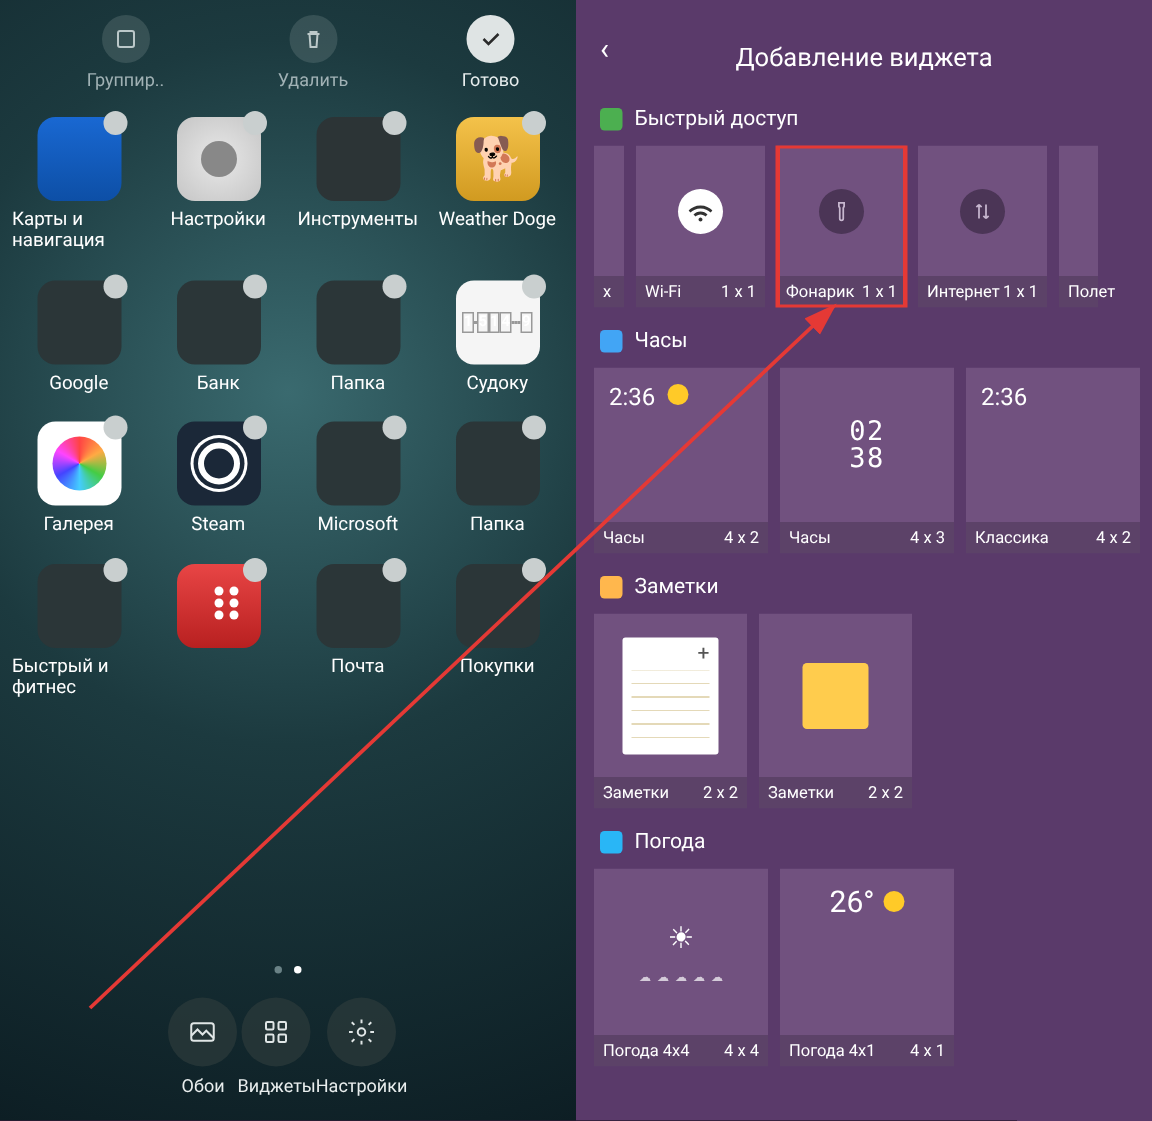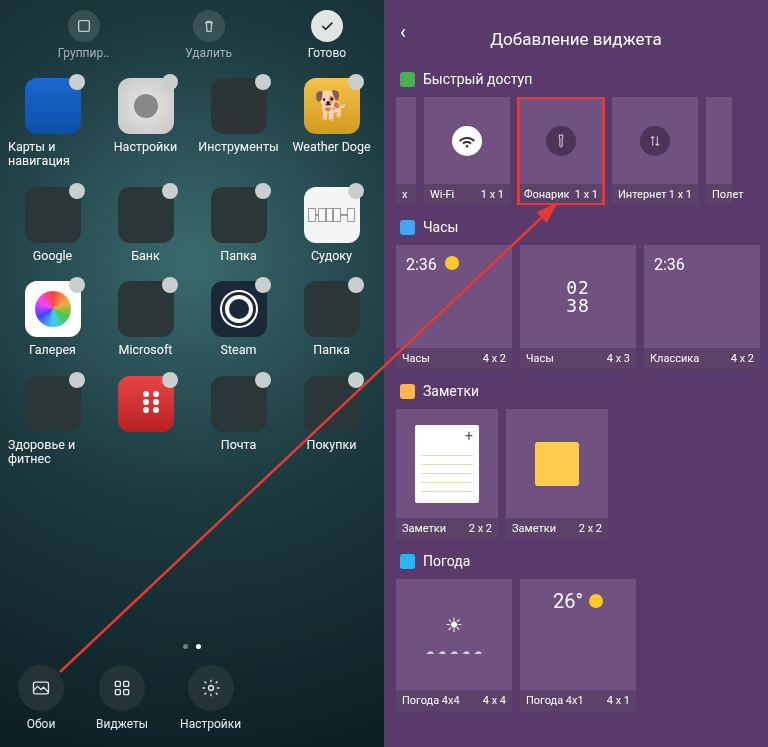--- a/index.html
+++ b/index.html
@@ -96,23 +96,22 @@
   .ico-guitar::before{content:'';width:6px;height:6px;border-radius:50%;background:#fff;box-shadow:0 8px 0 #fff,0 16px 0 #fff,10px 0 0 #fff,10px 8px 0 #fff,10px 16px 0 #fff;margin-top:-20px;}
   .spacer { flex: 1; }
   .pager {
     display: flex; justify-content: center; gap: 8px;
     margin: 6px 0 10px;
   }
   .pager span{width:5px;height:5px;border-radius:50%;background:#6a8286;}
   .pager span.active{background:#fff;}
   .bottom-bar {
     display: flex;
-    justify-content: flex-start;
+    justify-content: center;
     padding: 6px 18px 16px;
-    gap: 32px;
   }
   .bb {
     display:flex;flex-direction:column;align-items:center;gap:6px;
     font-size:12px;color:#e9eeee;
   }
   .bb .c {
     width:46px;height:46px;border-radius:50%;
     background:rgba(40,55,56,0.85);
     display:flex;align-items:center;justify-content:center;
   }
@@ -300,39 +299,39 @@
         <span>Судоку</span>
       </div>
 
     <div class="app">
         <div class="ico ico-gallery">
           <div class="badge"></div>
         </div>
         <span>Галерея</span>
       </div>
     <div class="app">
+        <div class="ico ico-steam">
+          <div class="badge"></div>
+        </div>
+        <span>Steam</span>
+      </div>
+    <div class="app">
         <div class="ico ico-folder">
           <span style="background:#2b579a"></span>
           <span style="background:#d83b01"></span>
           <span style="background:#107c41"></span>
           <span style="background:#b7472a"></span>
           <span></span>
           <span></span>
           <span></span>
           <span></span>
           <span></span>
           <div class="badge"></div>
         </div>
         <span>Microsoft</span>
-      </div>
-    <div class="app">
-        <div class="ico ico-steam">
-          <div class="badge"></div>
-        </div>
-        <span>Steam</span>
       </div>
     <div class="app">
         <div class="ico ico-folder">
           <span style="background:#ff7043"></span>
           <span style="background:#ab47bc"></span>
           <span style="background:#26c6da"></span>
           <span style="background:#ffa726"></span>
           <span style="background:#66bb6a"></span>
           <span style="background:#ec407a"></span>
           <span style="background:#5c6bc0"></span>
@@ -349,21 +348,21 @@
           <span style="background:#00bcd4"></span>
           <span style="background:#8bc34a"></span>
           <span></span>
           <span></span>
           <span></span>
           <span></span>
           <span></span>
           <span></span>
           <div class="badge"></div>
         </div>
-        <span>Здоровье и фитнес</span>
+        <span>Быстрый и фитнес</span>
       </div>
     <div class="app">
         <div class="ico ico-guitar">
           <div class="badge"></div>
         </div>
       </div>
     <div class="app">
         <div class="ico ico-folder">
           <span style="background:#1976d2"></span>
           <span style="background:#0288d1"></span>

